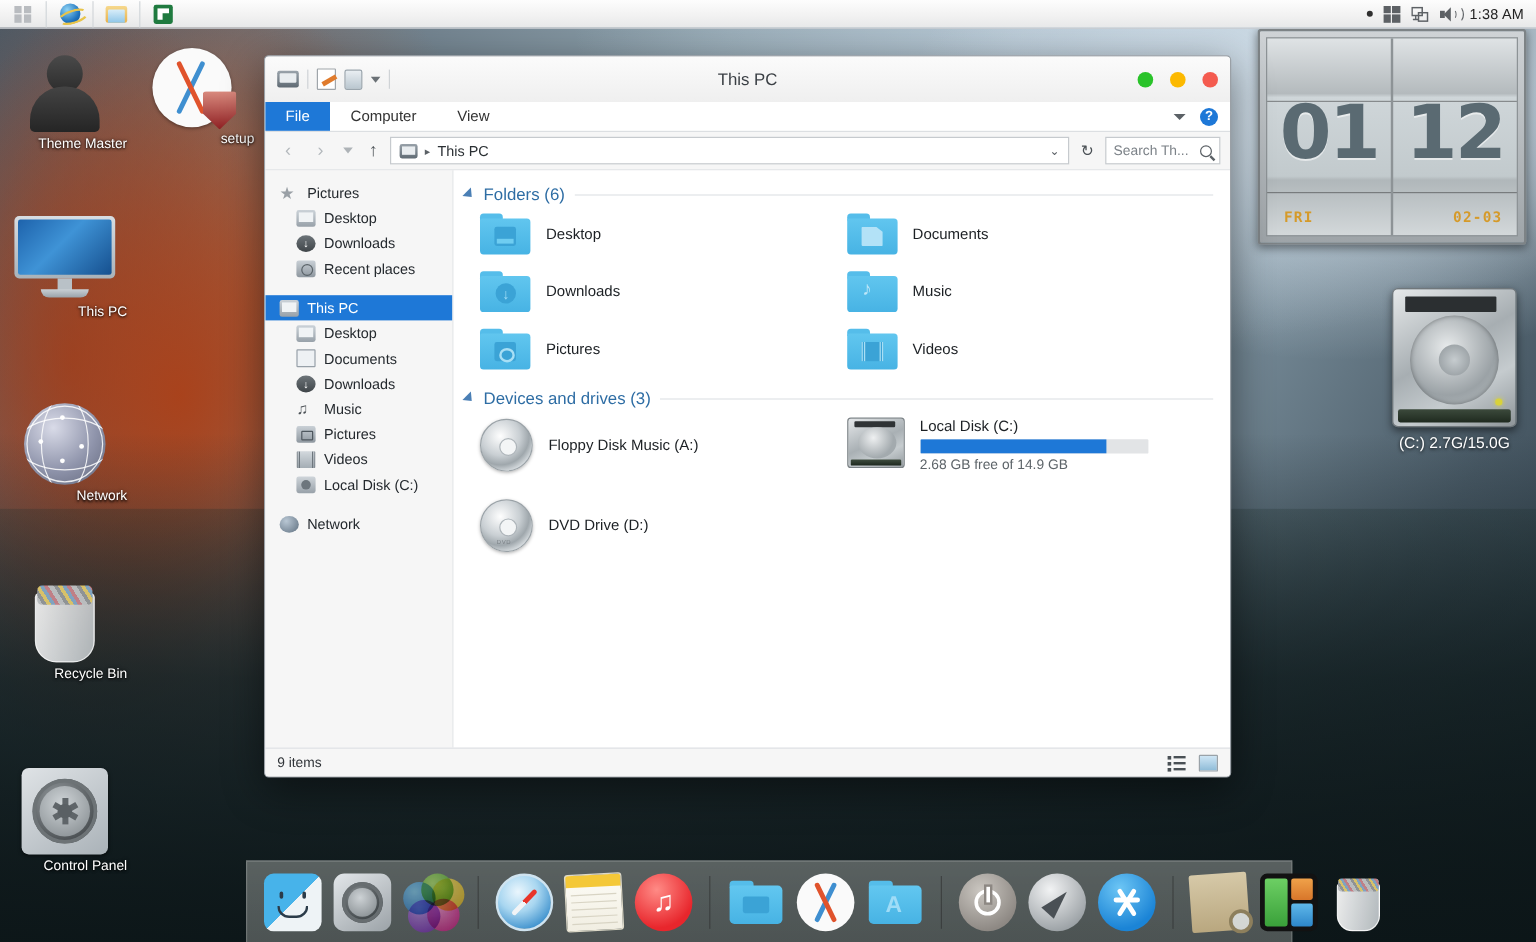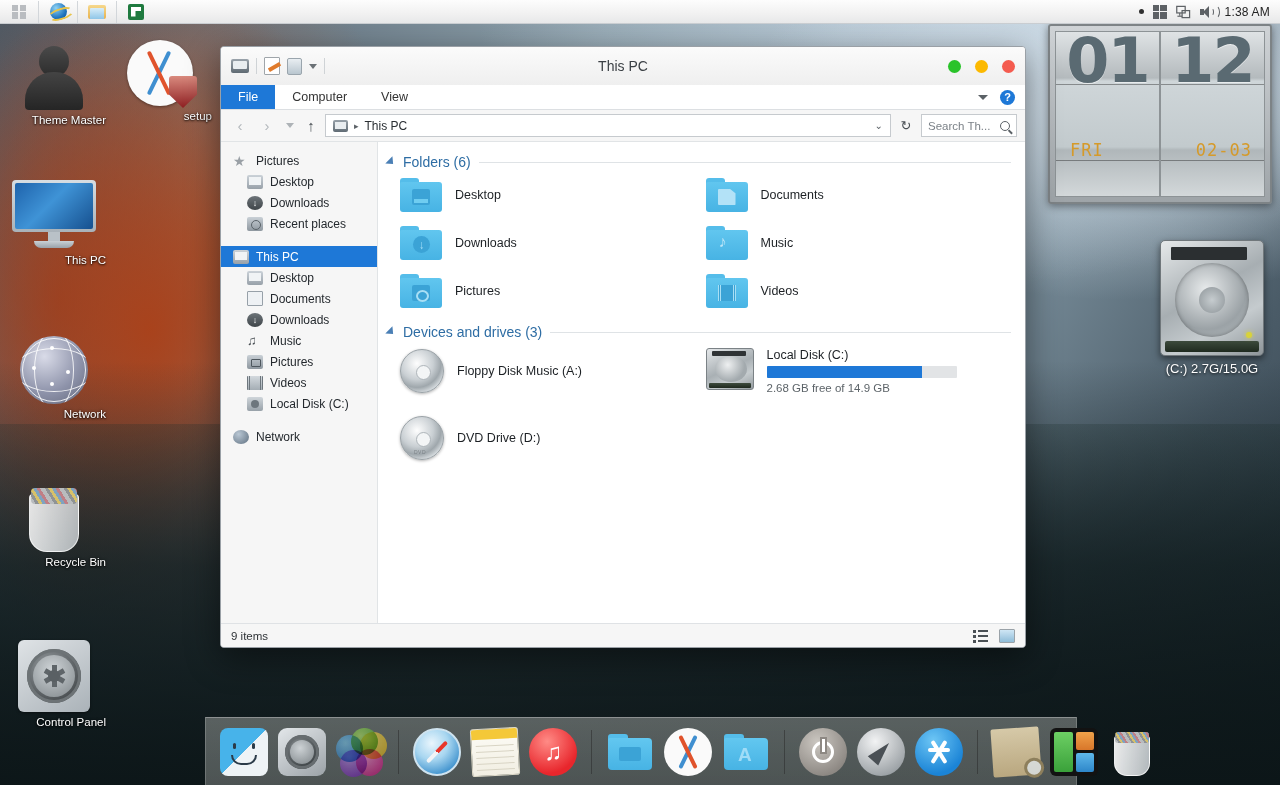--- a/index.html
+++ b/index.html
@@ -148,26 +148,26 @@
     transform-origin:center;}
 
   
   #flipclock { position:absolute; left:1048px; top:24px; width:224px; height:180px; z-index:6;
     background:linear-gradient(#cfd3d6,#9ea4a8);
     border:2px solid #7d8386; border-radius:3px; padding:5px;
     box-shadow:0 2px 8px rgba(0,0,0,.45); }
   .fc-inner { position:relative; width:100%; height:100%;
     background:linear-gradient(#dfe3e5,#b4babd 28%, #cfd6d9 30%, #c2cacd 70%, #b0b7ba 72%, #d3d8da);
     border:1px solid #8d9396; display:flex; }
-  .fc-cell { flex:1; position:relative; display:flex; justify-content:center; }
+  .fc-cell { flex:1; position:relative; display:flex; align-items:center; justify-content:center; }
   .fc-cell + .fc-cell { border-left:2px solid #8d9396; }
   .fc-num { font-family:"DejaVu Sans", sans-serif; font-size:62px; font-weight:bold; color:#5a6a72;
     letter-spacing:-2px; text-shadow:0 1px 0 rgba(255,255,255,.55); margin-top:-8px; }
-  .fc-sub { position:absolute; bottom:36px; font-family:"DejaVu Sans Mono", monospace;
-    font-size:17px; font-weight:normal; color:#d59a2a; letter-spacing:1px; }
+  .fc-sub { position:absolute; bottom:8px; font-family:"DejaVu Sans Mono", monospace;
+    font-size:12px; font-weight:bold; color:#d59a2a; letter-spacing:1px; }
   .fc-sub.left { left:14px; }
   .fc-sub.right { right:12px; }
   .fc-band { position:absolute; left:0; right:0; height:1px; background:rgba(0,0,0,.35); }
 
   #diskgadget { position:absolute; left:1150px; top:240px; width:124px; z-index:6; text-align:center; }
   .hdd { width:104px; height:116px; margin:0 auto; border-radius:5px; position:relative;
     background:linear-gradient(150deg,#e6e9ea,#a7aeb2 45%,#c5cbce 70%,#8e9599);
     border:1px solid #70777b; box-shadow:0 3px 7px rgba(0,0,0,.5); }
   .hdd .platter { position:absolute; left:14px; top:22px; width:74px;height:74px;border-radius:50%;
     background:radial-gradient(circle at 42% 36%, #e8ebec, #9ba2a6 62%, #b9c0c3); box-shadow:inset 0 0 4px rgba(0,0,0,.35); }

